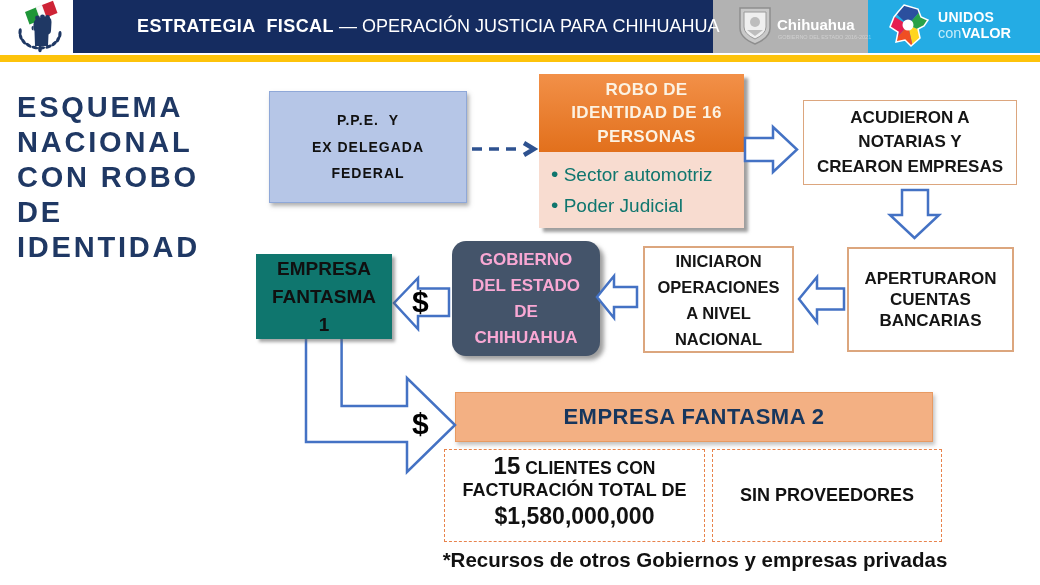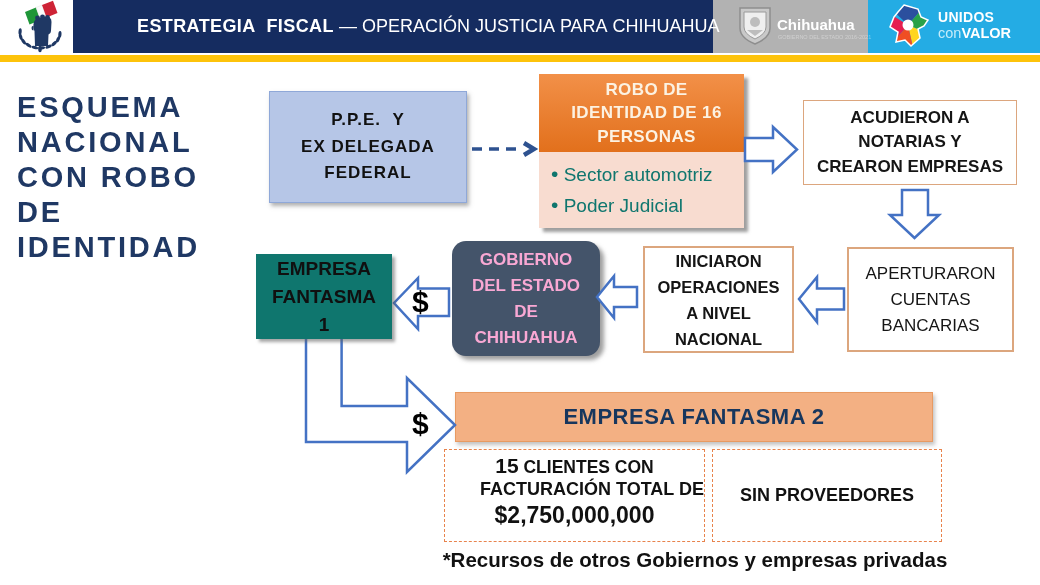--- a/index.html
+++ b/index.html
@@ -20,60 +20,60 @@
     <span style="font-weight:bold;letter-spacing:0.4px;">ESTRATEGIA&nbsp; FISCAL</span>
     <span>&nbsp;— OPERACIÓN&nbsp;JUSTICIA&nbsp;PARA&nbsp;CHIHUAHUA</span>
   </div>
   <div class="abs" style="left:0;top:55px;width:1040px;height:7px;background:#FDC30B;"></div>
 
   <div class="abs" style="left:17px;top:90px;width:280px;font-size:29px;font-weight:bold;
        color:#1F3864;line-height:35px;letter-spacing:2.8px;">ESQUEMA<br>NACIONAL<br>CON&nbsp;ROBO<br>DE<br>IDENTIDAD</div>
 
   <div class="abs ctr" style="left:269px;top:91px;width:198px;height:112px;background:#B6C6E7;
        border:1.5px solid #8FA8D8;box-shadow:2px 3px 4px rgba(100,100,100,.5);
-       font-size:17px;font-weight:bold;color:#111;line-height:26.5px;letter-spacing:1px;">
+       font-size:14px;font-weight:bold;color:#111;line-height:26.5px;letter-spacing:1px;">
     P.P.E.&nbsp;&nbsp;Y<br>EX&nbsp;DELEGADA<br>FEDERAL</div>
 
   <div class="abs" style="left:539px;top:74px;width:205px;box-shadow:4px 4px 3px rgba(95,95,95,.6);">
     <div style="height:78px;background:linear-gradient(#F29048,#E2701C);color:#FCF2E2;
          font-size:17px;font-weight:bold;line-height:23.5px;text-align:center;letter-spacing:0.4px;
          display:flex;align-items:center;justify-content:center;padding-left:10px;">ROBO DE<br>IDENTIDAD DE 16<br>PERSONAS</div>
     <div style="height:69px;background:#F8DCD0;color:#0f766e;font-size:19px;padding:7px 8px 0 12px;line-height:30px;">
       <span style="font-size:21px;">•</span> Sector automotriz<br><span style="font-size:21px;">•</span> Poder Judicial</div>
   </div>
 
   <div class="abs ctr" style="left:803px;top:100px;width:214px;height:85px;background:#fff;
        border:1.5px solid #DCA67E;font-size:17px;font-weight:bold;color:#151515;line-height:24.5px;">
     ACUDIERON A<br>NOTARIAS Y<br>CREARON EMPRESAS</div>
 
   <div class="abs ctr" style="left:847px;top:247px;width:167px;height:105px;background:#fff;
-       border:2px solid #DCA67E;font-size:17px;font-weight:normal;color:#151515;line-height:26px;">
+       border:2px solid #DCA67E;font-size:17px;font-weight:bold;color:#151515;line-height:21px;">
     APERTURARON<br>CUENTAS<br>BANCARIAS</div>
 
   <div class="abs ctr" style="left:643px;top:246px;width:151px;height:107px;background:#fff;
        border:2px solid #DCA67E;font-size:16.5px;font-weight:bold;color:#151515;line-height:26px;">
     INICIARON<br>OPERACIONES<br>A NIVEL<br>NACIONAL</div>
 
   <div class="abs ctr" style="left:452px;top:241px;width:148px;height:115px;background:#44546A;
        border-radius:14px;box-shadow:4px 4px 4px rgba(95,95,95,.6);color:#f9a8d4;
        font-size:17px;font-weight:bold;line-height:26px;">GOBIERNO<br>DEL ESTADO<br>DE<br>CHIHUAHUA</div>
 
   <div class="abs ctr" style="left:256px;top:254px;width:136px;height:85px;background:#0f766e;
        box-shadow:3px 3px 3px rgba(95,95,95,.55);font-size:19px;font-weight:bold;color:#101010;
        line-height:28px;z-index:5;">EMPRESA<br>FANTASMA<br>1</div>
 
   <div class="abs ctr" style="left:455px;top:392px;width:478px;height:50px;background:#F3B083;
        border:1px solid #E89A62;box-shadow:2px 3px 4px rgba(120,120,120,.45);
        font-size:22px;font-weight:bold;color:#17365D;letter-spacing:.5px;">EMPRESA FANTASMA 2</div>
 
   <div class="abs" style="left:444px;top:449px;width:261px;height:93px;border:1px dashed #E8834C;
        text-align:center;font-weight:bold;color:#111;padding-top:5px;">
-    <div style="font-size:17.5px;line-height:22px;"><span style="font-size:21px;">15</span> CLIENTES CON</div>
-    <div style="font-size:18px;line-height:23px;text-align:right;">FACTURACIÓN TOTAL DE</div>
-    <div style="font-size:23px;line-height:29px;">$2,750,000,000</div>
+    <div style="font-size:17.5px;line-height:22px;"><span style="font-size:24px;">15</span> CLIENTES CON</div>
+    <div style="font-size:18px;line-height:23px;">FACTURACIÓN TOTAL DE</div>
+    <div style="font-size:23px;line-height:29px;">$1,580,000,000</div>
     </div>
 
   <div class="abs ctr" style="left:712px;top:449px;width:230px;height:93px;border:1px dashed #E8834C;
        font-size:18px;font-weight:bold;color:#111;">SIN PROVEEDORES</div>
 
   <div class="abs" style="left:420px;top:548px;width:550px;text-align:center;font-size:20.5px;
        font-weight:bold;color:#111;">*Recursos de otros Gobiernos y empresas privadas</div>
 
   <div class="abs" style="left:412px;top:285px;font-size:30px;font-weight:bold;color:#000;z-index:6;">$</div>
   <div class="abs" style="left:412px;top:407px;font-size:30px;font-weight:bold;color:#000;z-index:6;">$</div>

